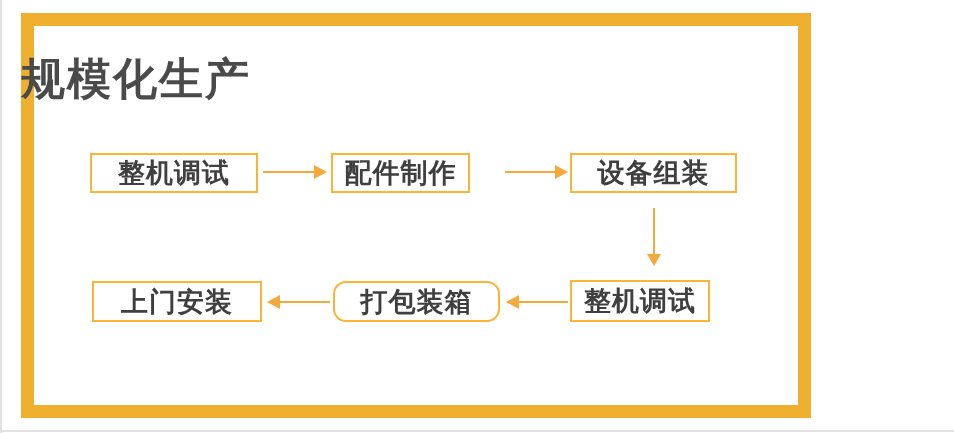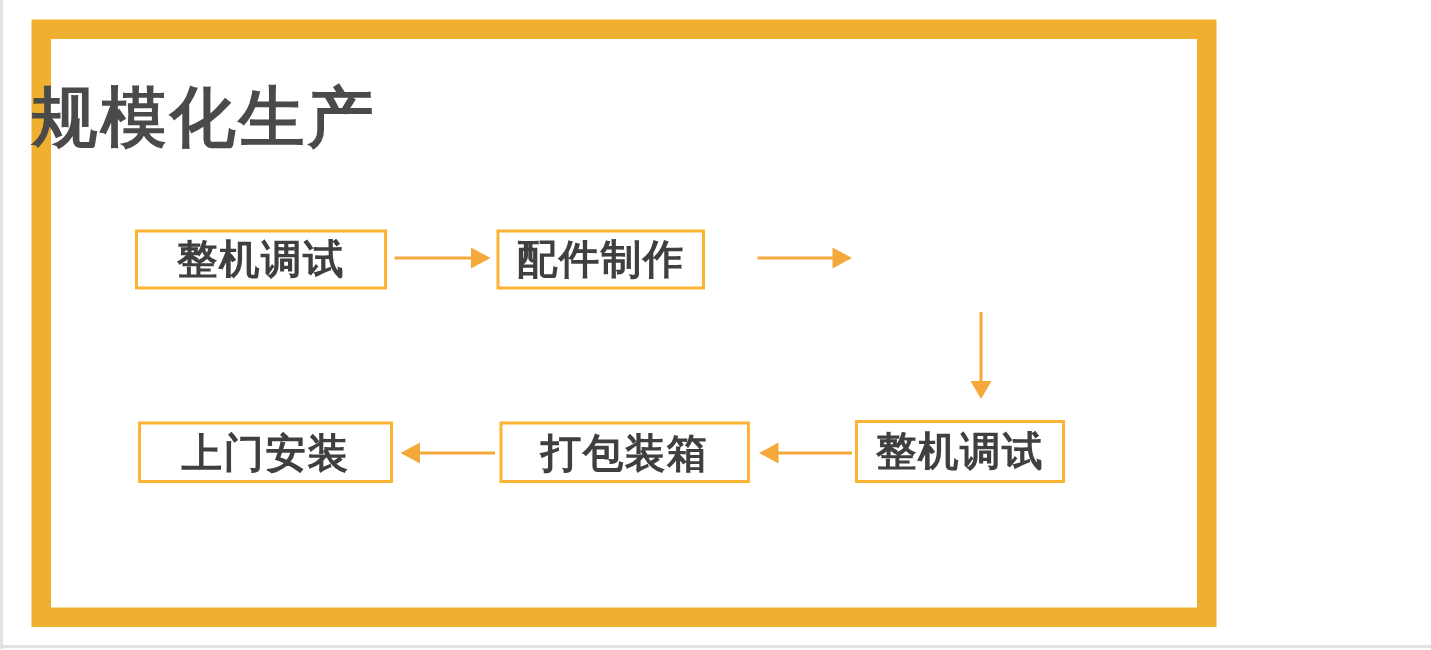--- a/index.html
+++ b/index.html
@@ -62,21 +62,21 @@
     font-size: 27px;
     font-weight: bold;
     color: var(--node-text);
     letter-spacing: 1px;
     white-space: nowrap;
   }
   .n1 { left: 90px;  top: 153px; width: 168px; height: 40px; }
   .n2 { left: 331px; top: 153px; width: 139px; height: 40px; }
   .n3 { left: 570px; top: 153px; width: 167px; height: 40px; }
   .n4 { left: 570px; top: 280px; width: 140px; height: 42px; }
-  .n5 { left: 333px; top: 281px; width: 167px; height: 41px; }
+  .n5 { left: 333px; top: 281px; width: 167px; height: 41px; border-radius: 13px; }
   .n6 { left: 92px;  top: 281px; width: 170px; height: 41px; }
 
   .arrow { position: absolute; }
   .arrow i { position: absolute; display: block; }
 
   .arrow-right .line {
     left: 0; right: 11px; top: 6px; height: 2px;
     background: var(--arrow);
   }
   .arrow-right .head {
@@ -117,20 +117,21 @@
 <div class="canvas">
   <div class="edge-left"></div>
   <div class="edge-bottom"></div>
 
   <div class="frame"></div>
 
   <div class="title">规模化生产</div>
 
   <div class="node n1">整机调试</div>
   <div class="node n2">配件制作</div>
+  <div class="node n3">设备组装</div>
   <div class="node n4">整机调试</div>
   <div class="node n5">打包装箱</div>
   <div class="node n6">上门安装</div>
 
   <div class="arrow arrow-right a1">
       <i class="line"></i>
       <i class="head"></i>
     </div>
   <div class="arrow arrow-right a2">
       <i class="line"></i>

